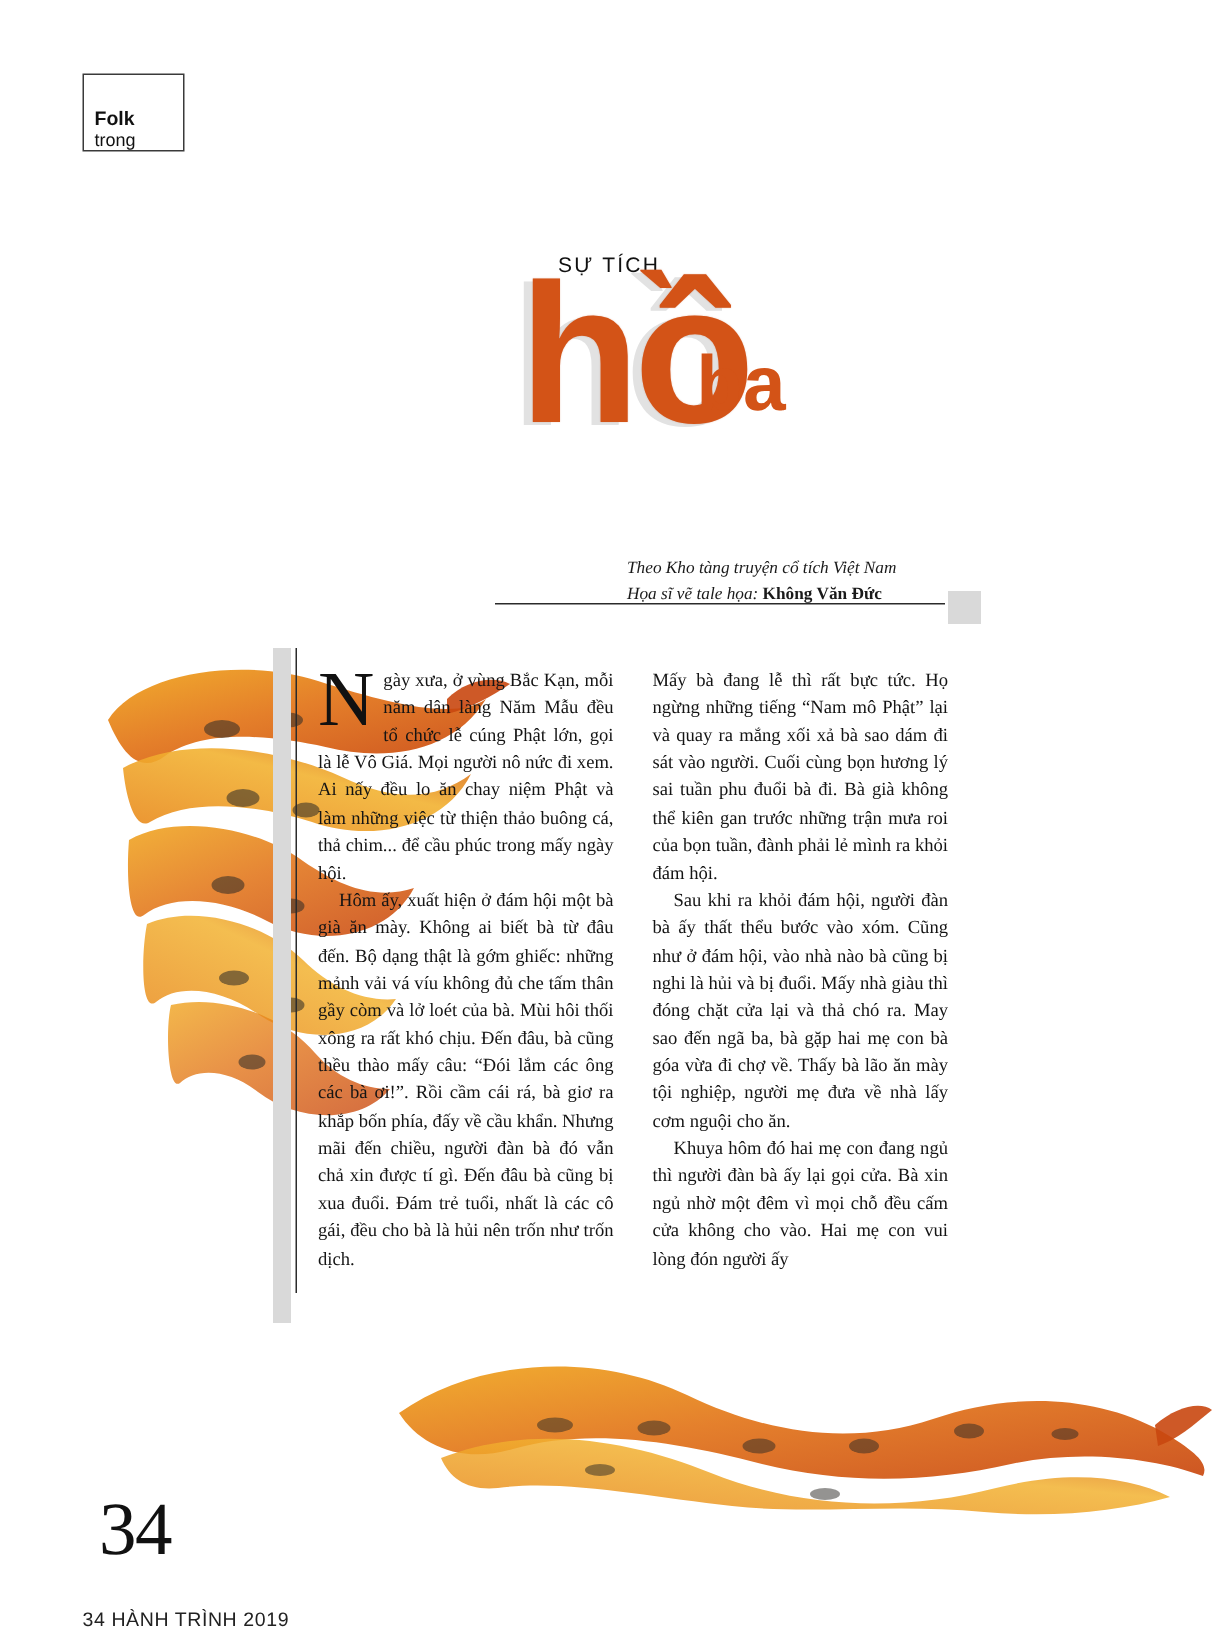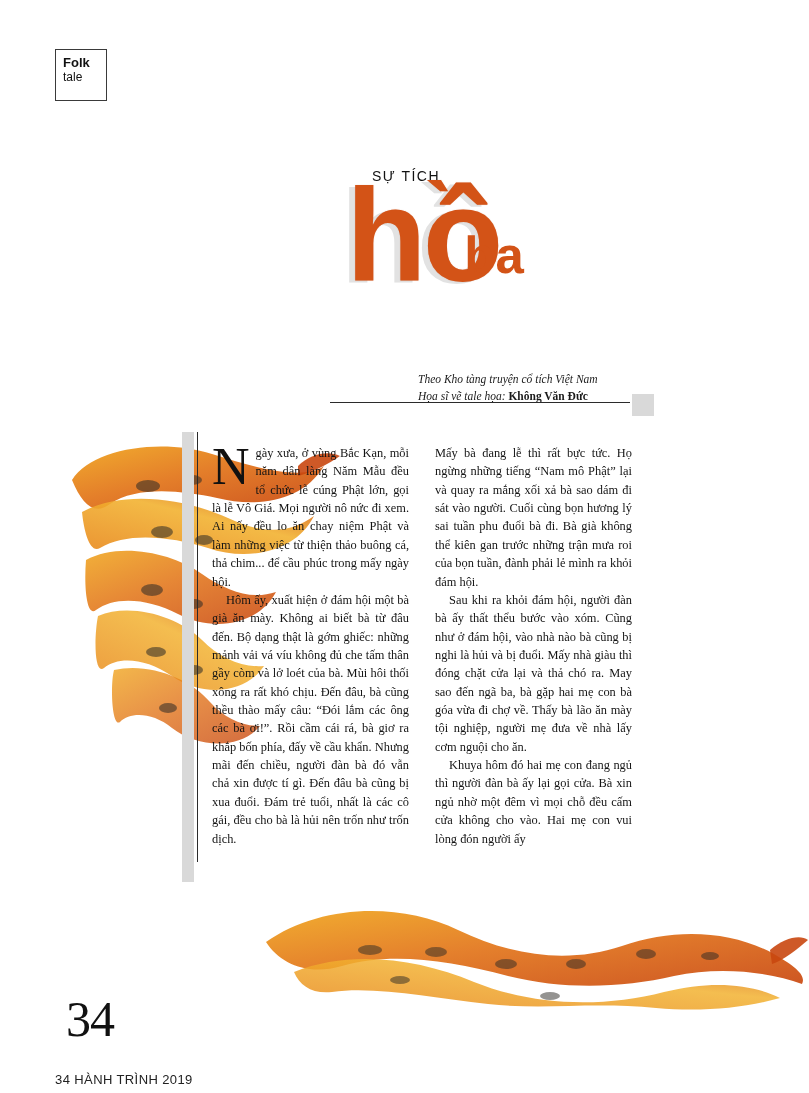--- a/index.html
+++ b/index.html
@@ -14,25 +14,25 @@
     overflow: hidden;
     font-family: "Liberation Serif", serif;
     color: #1a1a1a;
   }
 
   
   .badge {
     position: absolute;
     left: 55px;
     top: 49px;
-    width: 52px;
+    width: 68px;
     height: 52px;
     border: 1px solid #3a3a3a;
     box-sizing: border-box;
-    padding: 6px 0 0 7px;
+    padding: 22px 0 0 7px;
     line-height: 1.15;
   }
   .badge .b1 {
     font-family: "Liberation Sans", sans-serif;
     font-weight: bold;
     font-size: 13px;
     display: block;
     color: #111;
   }
   .badge .b2 {
@@ -205,21 +205,21 @@
   
   .dragon { position: absolute; pointer-events: none; }
   #dragon-head { left: 52px; top: 420px; width: 290px; height: 330px; }
   #dragon-tail { left: 250px; top: 880px; width: 560px; height: 150px; }
 </style>
 </head>
 <body>
 
 <div class="badge">
   <span class="b1">Folk</span>
-  <span class="b2">tale</span>
+  <span class="b2">trong</span>
 </div>
 
 <svg class="dragon" id="dragon-head" viewBox="0 0 290 330">
   <defs>
     <linearGradient id="gOr" x1="0" y1="0" x2="1" y2="1">
       <stop offset="0%" stop-color="#f0a51e"></stop>
       <stop offset="45%" stop-color="#e2751a"></stop>
       <stop offset="100%" stop-color="#c9470f"></stop>
     </linearGradient>
     <linearGradient id="gOr2" x1="0" y1="1" x2="1" y2="0">

